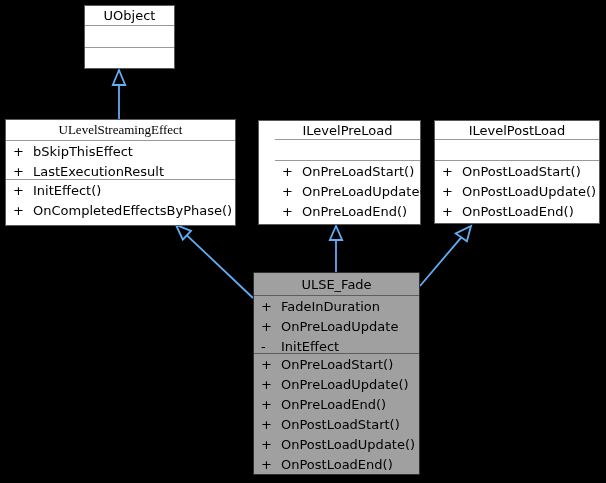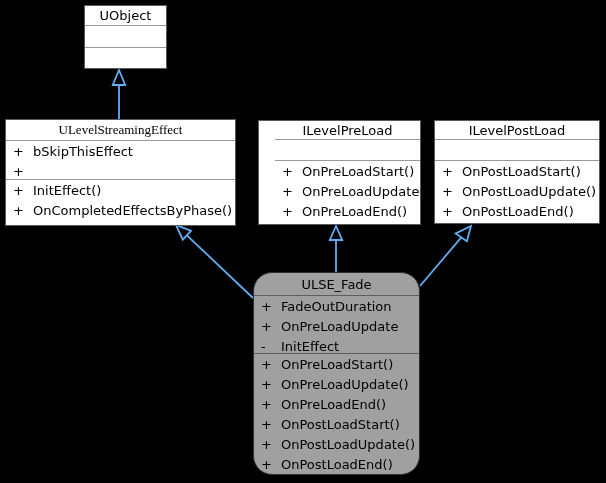--- a/index.html
+++ b/index.html
@@ -50,21 +50,20 @@
     line-height: 20px;
     white-space: nowrap;
   }
   .vis {
     flex: 0 0 20px;
     width: 20px;
   }
   .uml-box.highlight {
     background: #a0a0a0;
     border-color: #2e2e2e;
-    border-radius: 19px;
   }
   .uml-box.highlight .uml-title,
   .uml-box.highlight .compartment {
     border-color: #5e5e5e;
   }
   svg.relations {
     position: absolute;
     left: 0;
     top: 0;
     pointer-events: none;
@@ -91,35 +90,36 @@
       <line x1="336" y1="272" x2="336" y2="240" stroke="#63adf5" stroke-width="1.8"></line>
       <polygon points="336,226 329.8,240 342.2,240" fill="#000000" stroke="#63adf5" stroke-width="1.8"></polygon>
     </g>
 
     <g>
       <line x1="420" y1="286" x2="461.3" y2="237.4" stroke="#63adf5" stroke-width="1.8"></line>
       <polygon points="471,226 455.7,233.5 466.9,241.3" fill="#000000" stroke="#63adf5" stroke-width="1.8"></polygon>
     </g>
   </svg>
 
-  <div class="uml-box" style="left:84px; top:5px; width:83px; height:64px;">
+  <div class="uml-box" style="left:84px; top:5px; width:91px; height:64px;">
     <div class="uml-title" style="height:20px;">UObject</div>
     <div class="compartment" style="height:22px;"></div>
     <div class="compartment last"></div>
   </div>
 
   <div class="uml-box" style="left:5px; top:119px; width:231px; height:107px;">
     <div class="uml-title" style="height:21px;font-family:Liberation Serif, serif;">ULevelStreamingEffect</div>
     <div class="compartment" style="height:39px;">
       <div class="member-row">
         <span class="vis">+</span>
         <span>bSkipThisEffect</span>
       </div>
       <div class="member-row">
         <span class="vis">+</span>
+        <span>LastExecutionResult</span>
       </div>
     </div>
     <div class="compartment last">
       <div class="member-row">
         <span class="vis">+</span>
         <span>InitEffect()</span>
       </div>
       <div class="member-row">
         <span class="vis">+</span>
         <span>OnCompletedEffectsByPhase()</span>
@@ -163,21 +163,21 @@
         <span>OnPostLoadEnd()</span>
       </div>
     </div>
   </div>
 
   <div class="uml-box highlight" style="left:253px; top:272px; width:167px; height:203px;">
     <div class="uml-title" style="height:23px;">ULSE_Fade</div>
     <div class="compartment" style="height:58px;">
       <div class="member-row">
         <span class="vis">+</span>
-        <span>FadeOutDuration</span>
+        <span>FadeInDuration</span>
       </div>
       <div class="member-row">
         <span class="vis">+</span>
         <span>OnPreLoadUpdate</span>
       </div>
       <div class="member-row">
         <span class="vis">-</span>
         <span>InitEffect</span>
       </div>
     </div>

